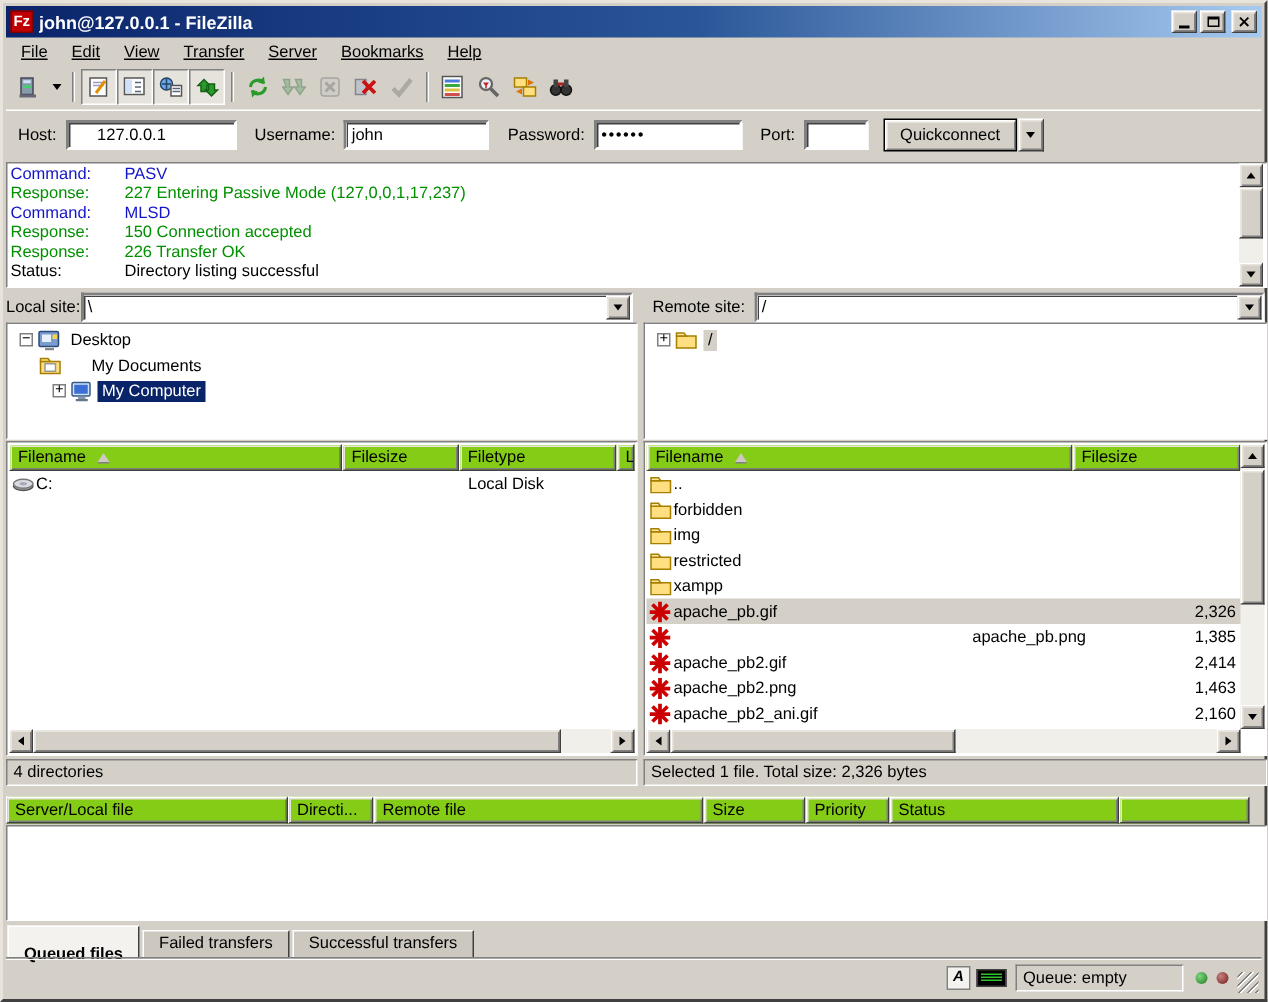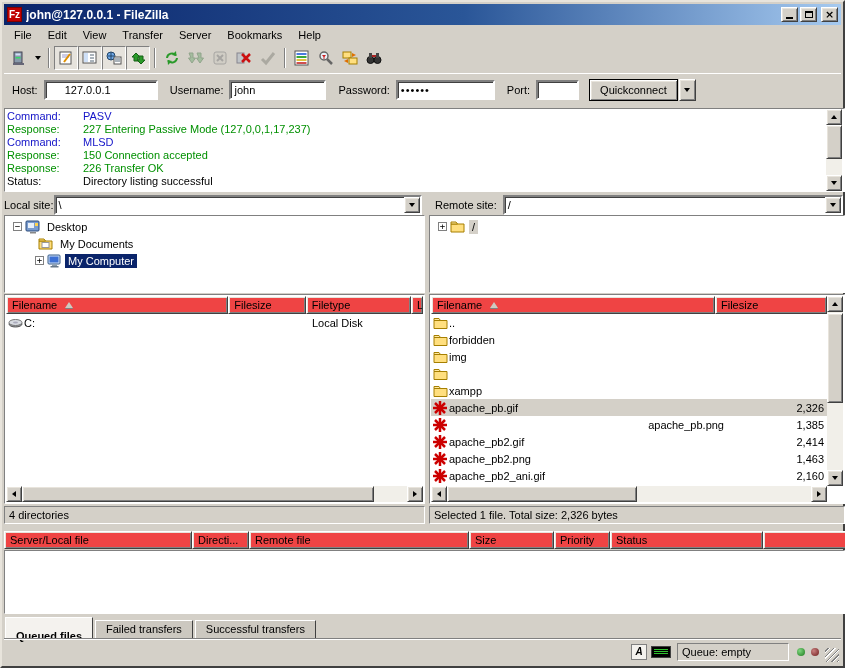--- a/index.html
+++ b/index.html
@@ -17,21 +17,21 @@
     display:flex;align-items:center;justify-content:center;margin-right:4px;border:1px solid #800000;}
   .title-text{flex:1;white-space:nowrap;overflow:hidden;}
   .tbtn{width:17px;height:15px;background:#d4d0c8;border:1px solid;border-color:#fff #404040 #404040 #fff;
     box-shadow:inset 1px 1px 0 #e8e4dc,inset -1px -1px 0 #808080;
     display:flex;align-items:center;justify-content:center;margin-left:2px;color:#000;}
   .glyph-min{width:7px;height:2px;background:#000;margin-top:7px;}
   .glyph-max{width:8px;height:7px;border:1px solid #000;border-top:2px solid #000;}
   .glyph-close{font-size:11px;font-weight:bold;line-height:1;font-family:"DejaVu Sans",sans-serif;}
   
   .menubar{position:absolute;left:2px;top:23px;right:2px;height:19px;display:flex;align-items:center;padding-left:2px;}
-  .menu-item{padding:2px 8px;}
+  .menu-item{padding:2px 8px;text-decoration:underline;}
   
   .toolbar{position:absolute;left:2px;top:42px;right:2px;height:28px;display:flex;align-items:center;padding-left:3px;}
   .tool-btn{width:24px;height:24px;display:flex;align-items:center;justify-content:center;border:1px solid transparent;}
   .tool-btn.pressed{border:1px solid;border-color:#808080 #fff #fff #808080;background:#e6e3dd;}
   .tool-dd{width:13px;height:24px;display:flex;align-items:center;justify-content:center;}
   .tb-sep{width:2px;height:20px;border-left:1px solid #808080;border-right:1px solid #fff;margin:0 4px;}
   .arr-down{width:0;height:0;border-left:3px solid transparent;border-right:3px solid transparent;border-top:4px solid #000;}
   
   .qcbar{position:absolute;left:2px;top:71px;right:2px;height:32px;border-top:1px solid #fff;display:flex;align-items:center;}
   .qc-label{margin:0 6px 0 8px;}
@@ -70,21 +70,21 @@
   .tree-row{height:17px;display:flex;align-items:center;white-space:nowrap;}
   .expander{width:9px;height:9px;background:#fff;border:1px solid #808080;flex:none;
     display:flex;align-items:center;justify-content:center;font-size:9px;line-height:7px;font-family:"DejaVu Sans Mono",monospace;}
   .tree-label{padding:1px 3px;margin-left:3px;}
   .sel-active{background:#0a246a;color:#fff;}
   .sel-inactive{background:#d4d0c8;}
   .ticon{flex:none;margin-left:3px;display:flex;align-items:center;}
   
   .listpane{position:absolute;top:292px;height:210px;background:#fff;border:1px solid;border-color:#808080 #fff #fff #808080;overflow:hidden;}
   .lhead{position:absolute;top:1px;left:1px;right:1px;height:18px;display:flex;}
-  .hcell{height:18px;background:#ef4444;border:1px solid;border-color:#fff #404040 #404040 #fff;
+  .hcell{height:18px;background:#84cc16;border:1px solid;border-color:#fff #404040 #404040 #fff;
     box-shadow:inset 1px 1px 0 #e8e4dc,inset -1px -1px 0 #808080;display:flex;align-items:center;padding:0 5px;overflow:hidden;white-space:nowrap;}
   .hcell.right{}
   .sort-asc{width:0;height:0;border-left:4px solid transparent;border-right:4px solid transparent;border-bottom:6px solid #cdc9c0;margin-left:8px;filter:drop-shadow(0 1px 0 #808080);}
   .lrows{position:absolute;top:19px;left:1px;}
   .lrow{height:17px;display:flex;align-items:center;white-space:nowrap;}
   .fico{width:18px;flex:none;display:flex;align-items:center;padding-left:2px;}
   .fname{flex:none;}
   .fsize{text-align:right;flex:none;}
   .ftype{flex:none;padding-left:6px;}
   
@@ -361,21 +361,21 @@
       <span class="ticon">
           <svg width="16" height="14">
             <rect x="1" y="1" width="13" height="10" rx="1" fill="#7a9ccf" stroke="#2a4a7a"></rect>
             <rect x="3" y="3" width="6" height="5" fill="#e8f0fa"></rect>
             <rect x="10" y="3" width="3" height="3" fill="#ffd34d"></rect>
             <rect x="5" y="12" width="6" height="1.5" fill="#888"></rect>
           </svg>
         </span>
       <span class="tree-label">Desktop</span>
     </div>
-    <div class="tree-row" style="padding-left:30px;">
+    <div class="tree-row" style="padding-left:18px;gap:13px;">
       <span class="ticon">
           <svg width="16" height="13">
             <path d="M1 4 v8 h13 v-8 Z" fill="#ffdf7f" stroke="#a67f00"></path>
             <path d="M1 4 v-2 h5 l1.5 2 Z" fill="#ffdf7f" stroke="#a67f00"></path>
             <rect x="4" y="5.5" width="7" height="5" fill="#fff" stroke="#999"></rect>
           </svg>
         </span>
       <span class="tree-label">My Documents</span>
     </div>
     <div class="tree-row" style="padding-left:30px;">
@@ -488,20 +488,21 @@
         <span class="fname" style="width:275px;">img</span>
         <span class="fsize" style="width:100px;"></span>
       </div>
       <div class="lrow">
         <span class="fico">
             <svg width="15" height="12">
               <path d="M1 3.5 v8 h13 v-8 Z" fill="#ffdf7f" stroke="#a67f00"></path>
               <path d="M1 3.5 v-2 h5 l1.5 2 Z" fill="#ffe9a2" stroke="#a67f00"></path>
             </svg>
           </span>
+        <span class="fname" style="width:275px;">restricted</span>
         <span class="fsize" style="width:100px;"></span>
       </div>
       <div class="lrow">
         <span class="fico">
             <svg width="15" height="12">
               <path d="M1 3.5 v8 h13 v-8 Z" fill="#ffdf7f" stroke="#a67f00"></path>
               <path d="M1 3.5 v-2 h5 l1.5 2 Z" fill="#ffe9a2" stroke="#a67f00"></path>
             </svg>
           </span>
         <span class="fname" style="width:275px;">xampp</span>
@@ -610,21 +611,21 @@
   <div class="qhead">
     <span class="hcell" style="width:188px;">
         <span>Server/Local file</span>
       </span>
     <span class="hcell" style="width:57px;">
         <span>Directi...</span>
       </span>
     <span class="hcell" style="width:220px;">
         <span>Remote file</span>
       </span>
-    <span class="hcell right" style="width:85px;">
+    <span class="hcell right" style="width:68px;">
         <span>Size</span>
       </span>
     <span class="hcell" style="width:56px;">
         <span>Priority</span>
       </span>
     <span class="hcell" style="width:153px;">
         <span>Status</span>
       </span>
     <span class="hcell" style="flex:1;width:87px;"></span>
   </div>

